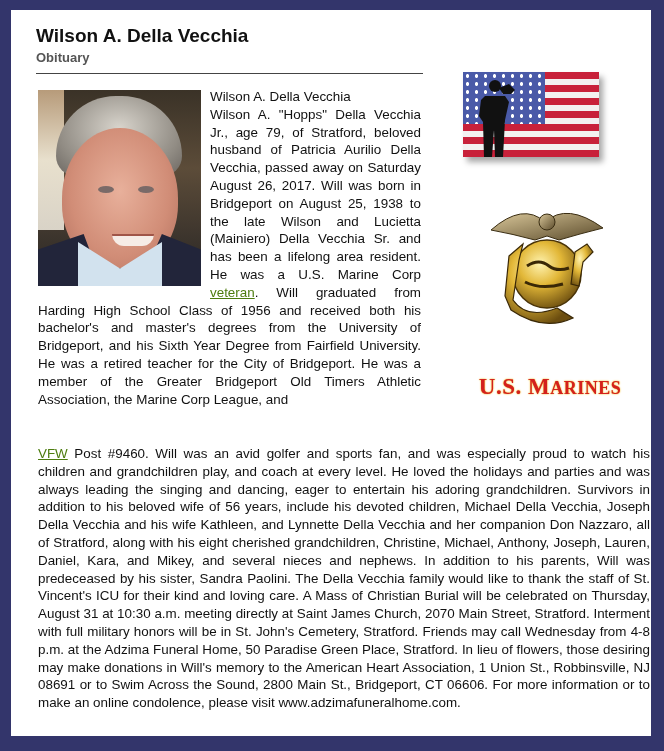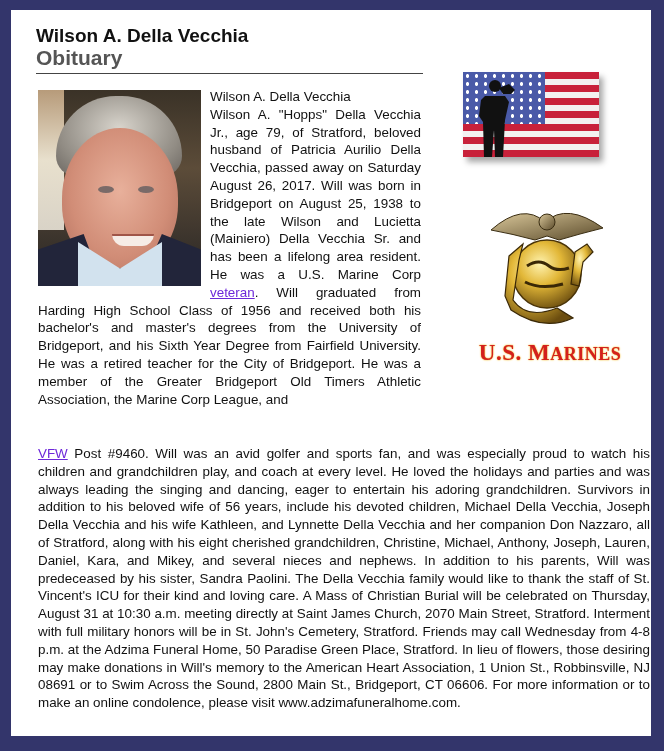--- a/index.html
+++ b/index.html
@@ -22,21 +22,21 @@
       width: 386px;
     }
     .title {
       font-size: 19px;
       font-weight: bold;
       color: #111111;
       margin: 0;
       line-height: 24px;
     }
     .subtitle {
-      font-size: 21px;
+      font-size: 13px;
       font-weight: bold;
       color: #555555;
       margin: 0;
       line-height: 20px;
     }
     .rule {
       position: absolute;
       left: 25px; top: 63px;
       width: 387px; height: 0;
       border-top: 1.5px solid #444444;
@@ -79,21 +79,21 @@
     .photo .jacket {
       position: absolute; left: 0; bottom: 0; width: 163px; height: 52px;
       background: #22253a;
       clip-path: polygon(0 30%, 28% 0, 40% 100%, 0 100%, 0 30%, 100% 30%, 100% 100%, 62% 100%, 76% 0, 100% 30%);
     }
     .photo .shirt {
       position: absolute; left: 40px; bottom: 0; width: 84px; height: 44px;
       background: #d2e2ee;
       clip-path: polygon(0 0, 50% 60%, 100% 0, 100% 100%, 0 100%);
     }
-    .link { text-decoration: underline; color: #6d28d9; }
+    .link { text-decoration: underline; color: #4d7c0f; }
 
     .side {
       position: absolute;
       left: 452px; top: 62px;
       width: 190px;
     }
     .flag {
       position: absolute; left: 0; top: 0;
       width: 136px; height: 85px;
       box-shadow: 4px 5px 6px rgba(0,0,0,0.35);
@@ -107,21 +107,21 @@
       background-size: 9px 8px;
     }
     .flag .soldier {
       position: absolute; left: 12px; top: 8px; width: 46px; height: 77px;
     }
     .emblem {
       position: absolute; left: 20px; top: 128px;
       width: 128px; height: 130px;
     }
     .marines-label {
-      position: absolute; left: 2px; top: 268px;
+      position: absolute; left: 2px; top: 302px;
       width: 170px;
       text-align: center;
       font-family: "Liberation Serif", serif;
       font-weight: bold;
       font-size: 23px;
       letter-spacing: 0.5px;
       color: #d3201e;
       text-shadow: 0 0 2px #f3c23a, 0 0 1px #f3c23a;
     }
     .marines-label .sc { font-size: 18px; }

